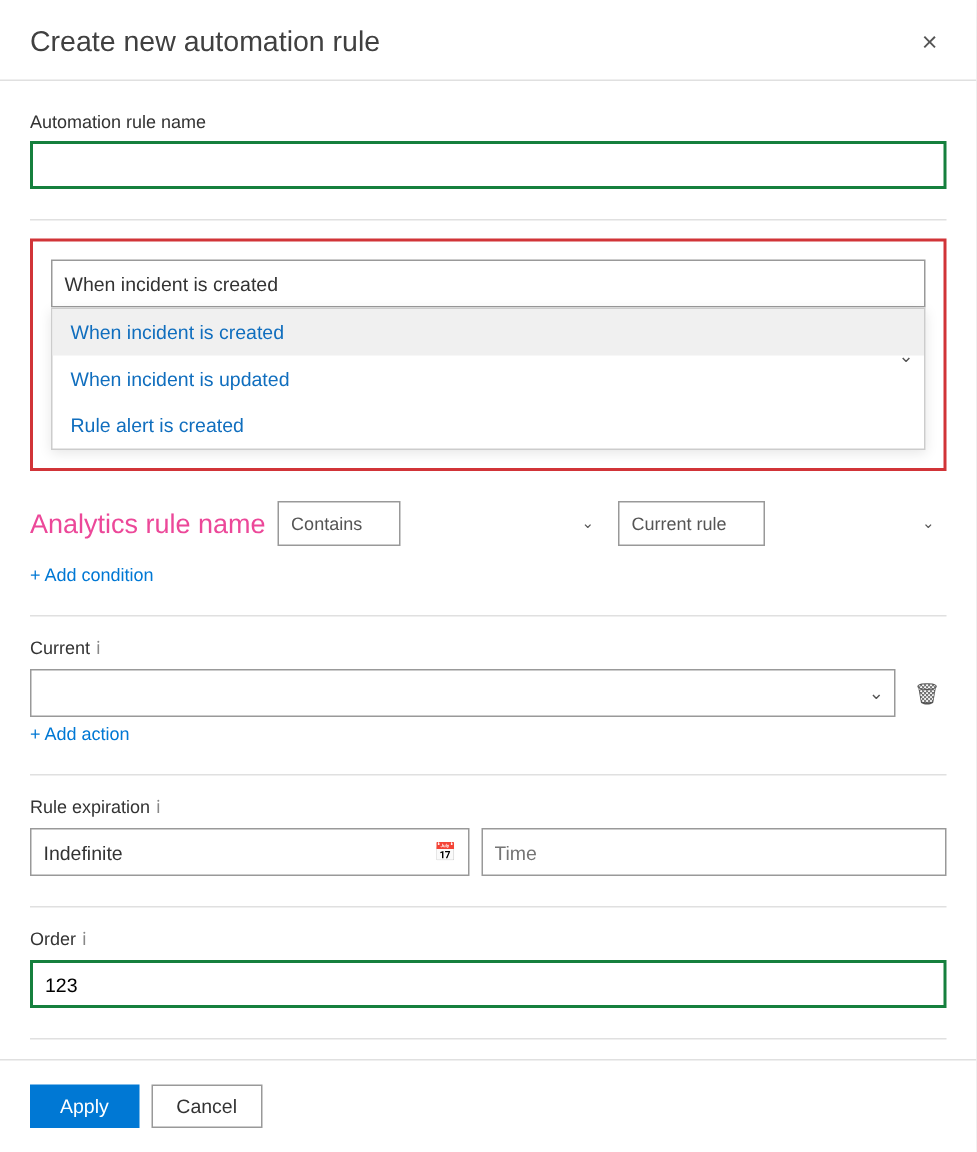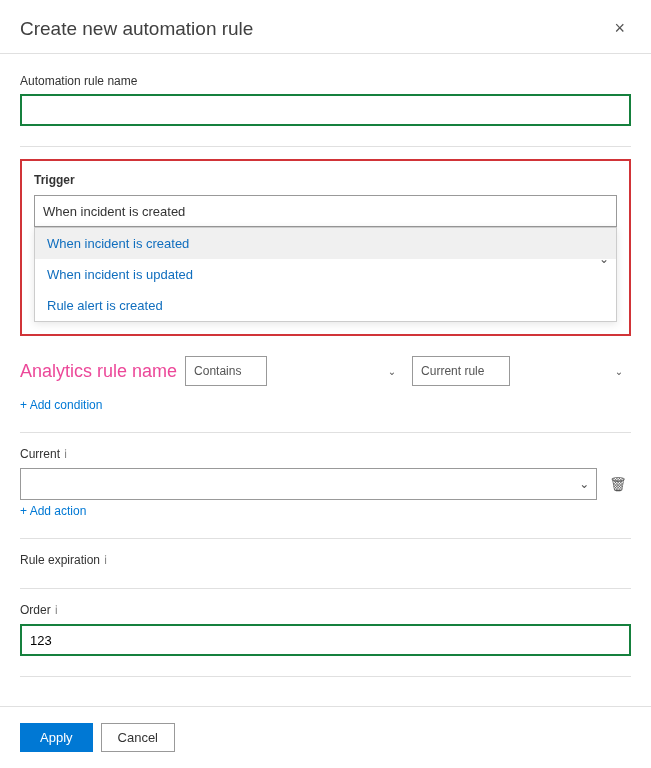--- a/index.html
+++ b/index.html
@@ -269,21 +269,20 @@
   <div class="dialog-body">
 
     <div class="field-group">
       <div class="field-label">Automation rule name</div>
       <input class="text-input" type="text" placeholder="" style="">
     </div>
 
     <hr class="divider">
 
     <div class="trigger-section">
-      <div class="section-label">Trigger</div>
       <div class="select-wrapper">
         <div style="width:100%;height:32px;border:1px solid #999;padding:0 32px 0 8px;font-size:13px;background:#fff;display:flex;align-items:center;color:#333;cursor:pointer;">
           <span>When incident is created</span>
           <span class="select-chevron">⌄</span>
         </div>
         <div class="dropdown-menu">
           <div class="dropdown-item">When incident is created</div>
           <div class="dropdown-item">When incident is updated</div>
           <div class="dropdown-item">Rule alert is created</div>
         </div>
@@ -328,20 +327,27 @@
       <button class="add-link">+ Add action</button>
     </div>
 
     <hr class="divider">
 
     <div class="field-group">
       <div class="field-label">
         <span>Rule expiration</span>
         <span class="info-icon">ℹ</span>
       </div>
+      <div class="rule-expiration-row">
+        <div class="expiration-input-wrap">
+          <input class="expiration-input" type="text" value="Indefinite" style="">
+          <span class="calendar-icon">📅</span>
+        </div>
+        <input class="time-input" type="text" placeholder="Time" style="">
+      </div>
     </div>
 
     <hr class="divider">
 
     <div class="field-group">
       <div class="field-label">
         <span>Order</span>
         <span class="info-icon">ℹ</span>
       </div>
       <input class="text-input" type="text" value="123" style="">

